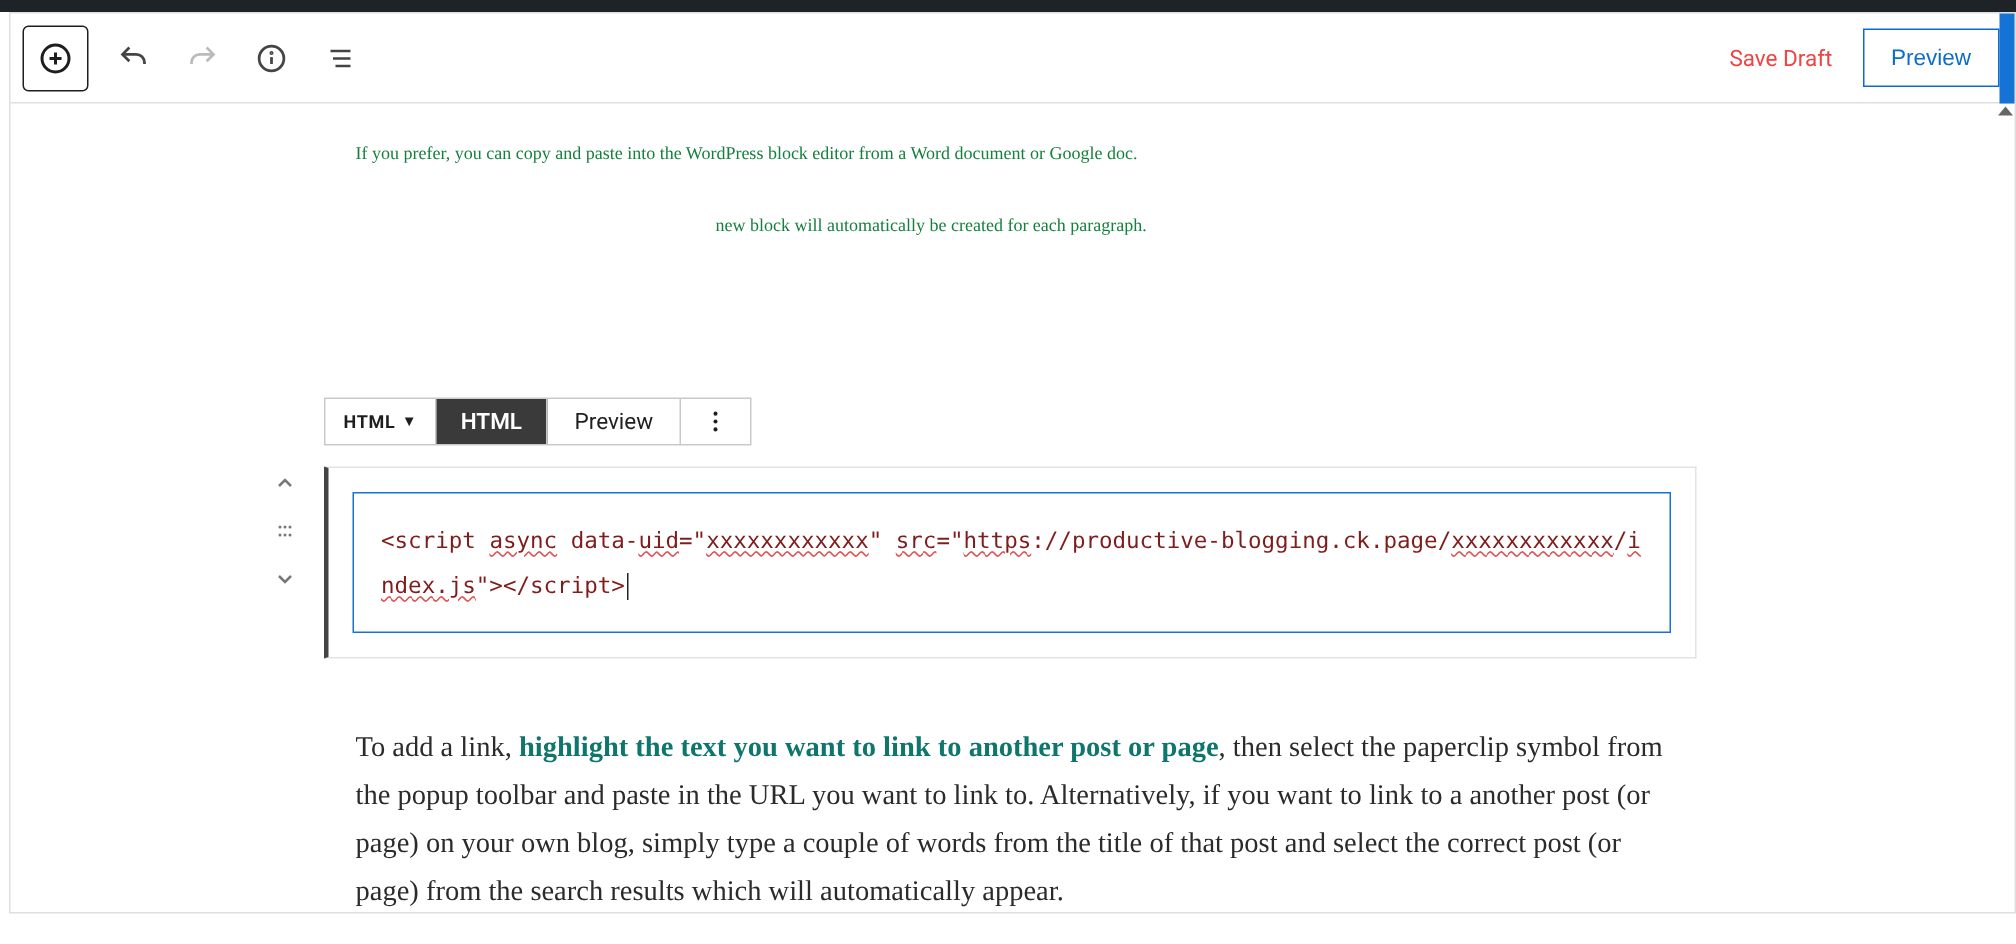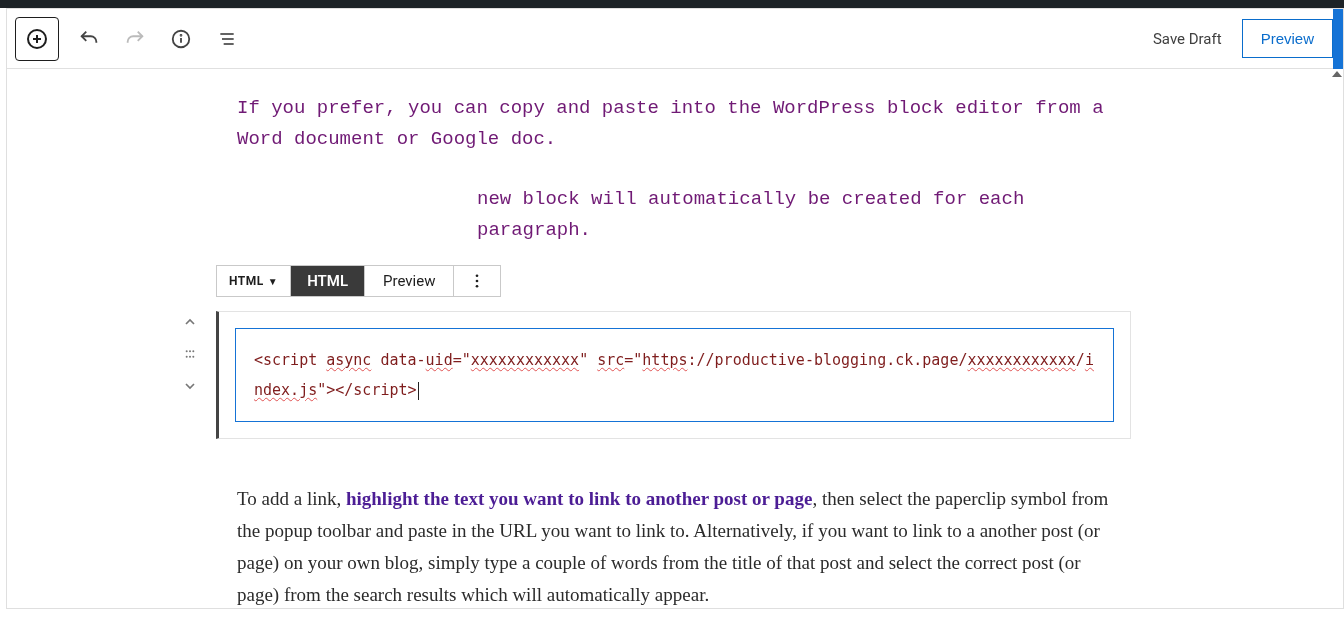--- a/index.html
+++ b/index.html
@@ -5,26 +5,26 @@
   * { box-sizing: border-box; margin: 0; padding: 0; }
   body { font-family: -apple-system, BlinkMacSystemFont, "Segoe UI", Roboto, sans-serif; background: #fff; width: 1344px; height: 629px; overflow: hidden; position: relative; }
   .top-strip { height: 8px; background: #1d2327; }
   .editor-wrap { position: absolute; left: 6px; top: 8px; right: 0; bottom: 20px; border: 1px solid #dfdfdf; background: #fff; }
   .toolbar { display: flex; align-items: center; height: 60px; border-bottom: 1px solid #e0e0e0; padding: 0 10px 0 8px; gap: 14px; }
   .tb-left { display: flex; align-items: center; gap: 14px; }
   .tb-right { margin-left: auto; display: flex; align-items: center; gap: 20px; }
   .add-btn { width: 44px; height: 44px; border: 1px solid #1e1e1e; border-radius: 4px; display: flex; align-items: center; justify-content: center; background: #fff; cursor: pointer; }
   .icon-btn { width: 32px; height: 32px; display: flex; align-items: center; justify-content: center; color: #333; cursor: pointer; }
   .icon-btn.dis { color: #bbb; cursor: default; }
-  .save-draft { color: #404040; font-size: 15px; cursor: pointer; }
+  .save-draft { color: #ef4444; font-size: 15px; cursor: pointer; }
   .preview-btn { border: 1px solid #0a6dcc; color: #0a6dcc; padding: 10px 18px; font-size: 15px; background: #fff; cursor: pointer; }
   .blue-edge { position: absolute; right: 0; top: 0; width: 10px; height: 60px; background: #1573d6; }
 
   .canvas { position: absolute; left: 0; right: 0; top: 60px; bottom: 0; overflow: hidden; }
-  .content-col { position: absolute; left: 230px; top: 24px; width: 880px; color: #701a75; font-family: Liberation Mono, monospace; font-size: 19px; line-height: 1.65; }
+  .content-col { position: absolute; left: 230px; top: 24px; width: 880px; color: #15803d; font-family: Liberation Serif, serif; font-size: 12px; line-height: 1.65; }
   .content-col p { margin: 0 0 28px 0; }
   .content-col .p2 { margin-left: 240px; }
 
   .html-block { position: absolute; left: 163px; top: 196px; width: 961px; }
   .mover { position: absolute; left: 0; top: 44px; width: 40px; display: flex; flex-direction: column; align-items: center; gap: 6px; color: #777; }
   .mover .mvbtn { width: 30px; height: 26px; display:flex; align-items:center; justify-content:center; cursor:pointer; }
 
   .block-body { position: absolute; left: 46px; top: 0; width: 915px; }
   .block-toolbar { position: absolute; left: 0; top: 0; display: flex; height: 32px; border: 1px solid #c9c9c9; background: #fff; z-index: 5; }
   .bt-cell { display:flex; align-items:center; justify-content:center; border-right:1px solid #c9c9c9; padding: 0 12px; font-size:14px; color:#1e1e1e; cursor:pointer; }
@@ -34,21 +34,21 @@
   .bt-prev-tab { font-size:15px; padding:0 18px; }
   .bt-more { padding:0 14px; border-right:none; }
 
   .block-frame { margin-top: 46px; border-left: 3px solid #444; background:#fff; border-top:1px solid #e3e3e3; border-bottom:1px solid #e3e3e3; border-right:1px solid #e3e3e3; padding: 16px; }
   .code-field { border: 1.5px solid #1573d6; padding: 16px 18px; font-family: Menlo, Consolas, monospace; font-size: 15px; line-height: 2.0; color:#222; white-space: normal; word-break: break-all; background:#fff; }
   .code-field .tok { color:#7f1d1d; }
   .code-field .squig { text-decoration: underline wavy #e05353; text-decoration-thickness:1px; text-underline-offset:2px; }
   .code-field .cursor { display:inline-block; width:1px; height:18px; border-right:1px solid #222; vertical-align:middle; margin-left:1px; }
 
   .after-para { position: absolute; left: 230px; top: 414px; width: 880px; color: #2b2b2b; font-family: Georgia, 'Times New Roman', serif; font-size: 19px; line-height: 1.68; }
-  .after-para .hl { color: #4c1d95; font-weight: 700; }
+  .after-para .hl { color: #0f766e; font-weight: 700; }
 
   .scroll-corner { position:absolute; right:0; top:60px; width:12px; height:12px; }
   .scroll-corner .up { width:0; height:0; border-left:5px solid transparent; border-right:5px solid transparent; border-bottom:6px solid #666; margin:2px auto; }
 </style>
 </head>
 <body>
 
 <div class="top-strip"></div>
 
 <div class="editor-wrap">

